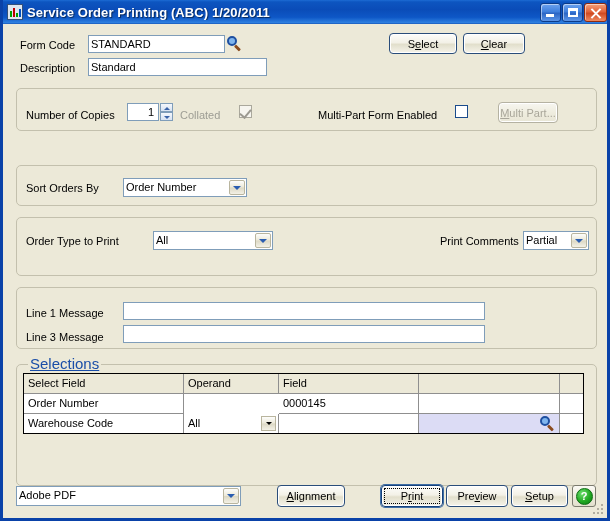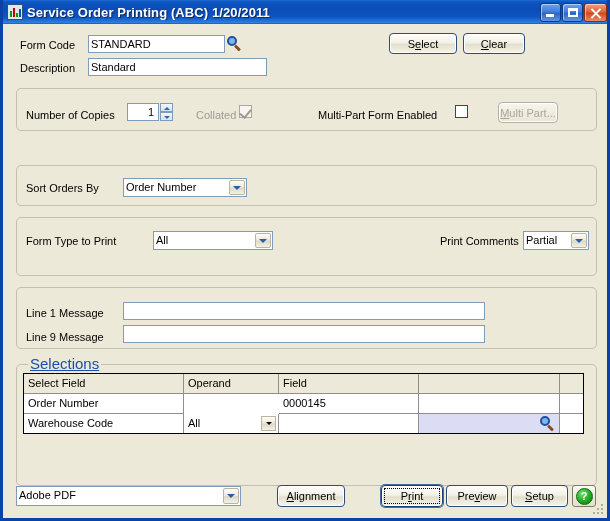--- a/index.html
+++ b/index.html
@@ -112,21 +112,21 @@
     box-sizing: border-box;
   }
 
   .lbl {
     position: absolute;
     font-size: 11px;
     color: #000000;
     white-space: nowrap;
     line-height: 13px;
   }
-  .lbl.disabled { color: #9d9d94; margin-left: 16px; }
+  .lbl.disabled { color: #9d9d94; }
 
   
   .tbox {
     position: absolute;
     box-sizing: border-box;
     border: 1px solid #7f9db9;
     background: #ffffff;
     font-family: "Liberation Sans", sans-serif;
     font-size: 11px;
     color: #000000;
@@ -419,35 +419,35 @@
     </div>
 
     <div class="panel" style="left:13px; top:141px; width:581px; height:41px;"></div>
     <div class="lbl" style="left:23px; top:158px;">Sort Orders By</div>
     <div class="combo" style="left:120px; top:154px; width:124px; height:19px;">
       <span>Order Number</span>
       <span class="arrowbtn"></span>
     </div>
 
     <div class="panel" style="left:13px; top:193px; width:581px; height:59px;"></div>
-    <div class="lbl" style="left:23px; top:211px;">Form Type to Print</div>
+    <div class="lbl" style="left:23px; top:211px;">Order Type to Print</div>
     <div class="combo" style="left:150px; top:207px; width:120px; height:19px;">
       <span>All</span>
       <span class="arrowbtn"></span>
     </div>
     <div class="lbl" style="left:437px; top:211px;">Print Comments</div>
     <div class="combo" style="left:520px; top:207px; width:66px; height:19px;">
       <span>Partial</span>
       <span class="arrowbtn"></span>
     </div>
 
     <div class="panel" style="left:13px; top:263px; width:581px; height:62px;"></div>
     <div class="lbl" style="left:23px; top:283px;">Line 1 Message</div>
     <div class="tbox" style="left:120px; top:278px; width:362px; height:18px;"></div>
-    <div class="lbl" style="left:23px; top:307px;">Line 9 Message</div>
+    <div class="lbl" style="left:23px; top:307px;">Line 3 Message</div>
     <div class="tbox" style="left:120px; top:301px; width:362px; height:18px;"></div>
 
     <div id="sel-panel" style="left:13px; top:340px; width:581px; height:122px;"></div>
     <div id="sel-caption" style="left:25px; top:334px;">Selections</div>
 
     <div id="grid" style="left:20px; top:349px; width:561px; height:61px;">
 
       <div class="grow" style="top:0; height:20px;">
         <div class="gcell head" style="left:0;   width:160px;">Select Field</div>
         <div class="gcell head" style="left:160px; width:95px;">Operand</div>

